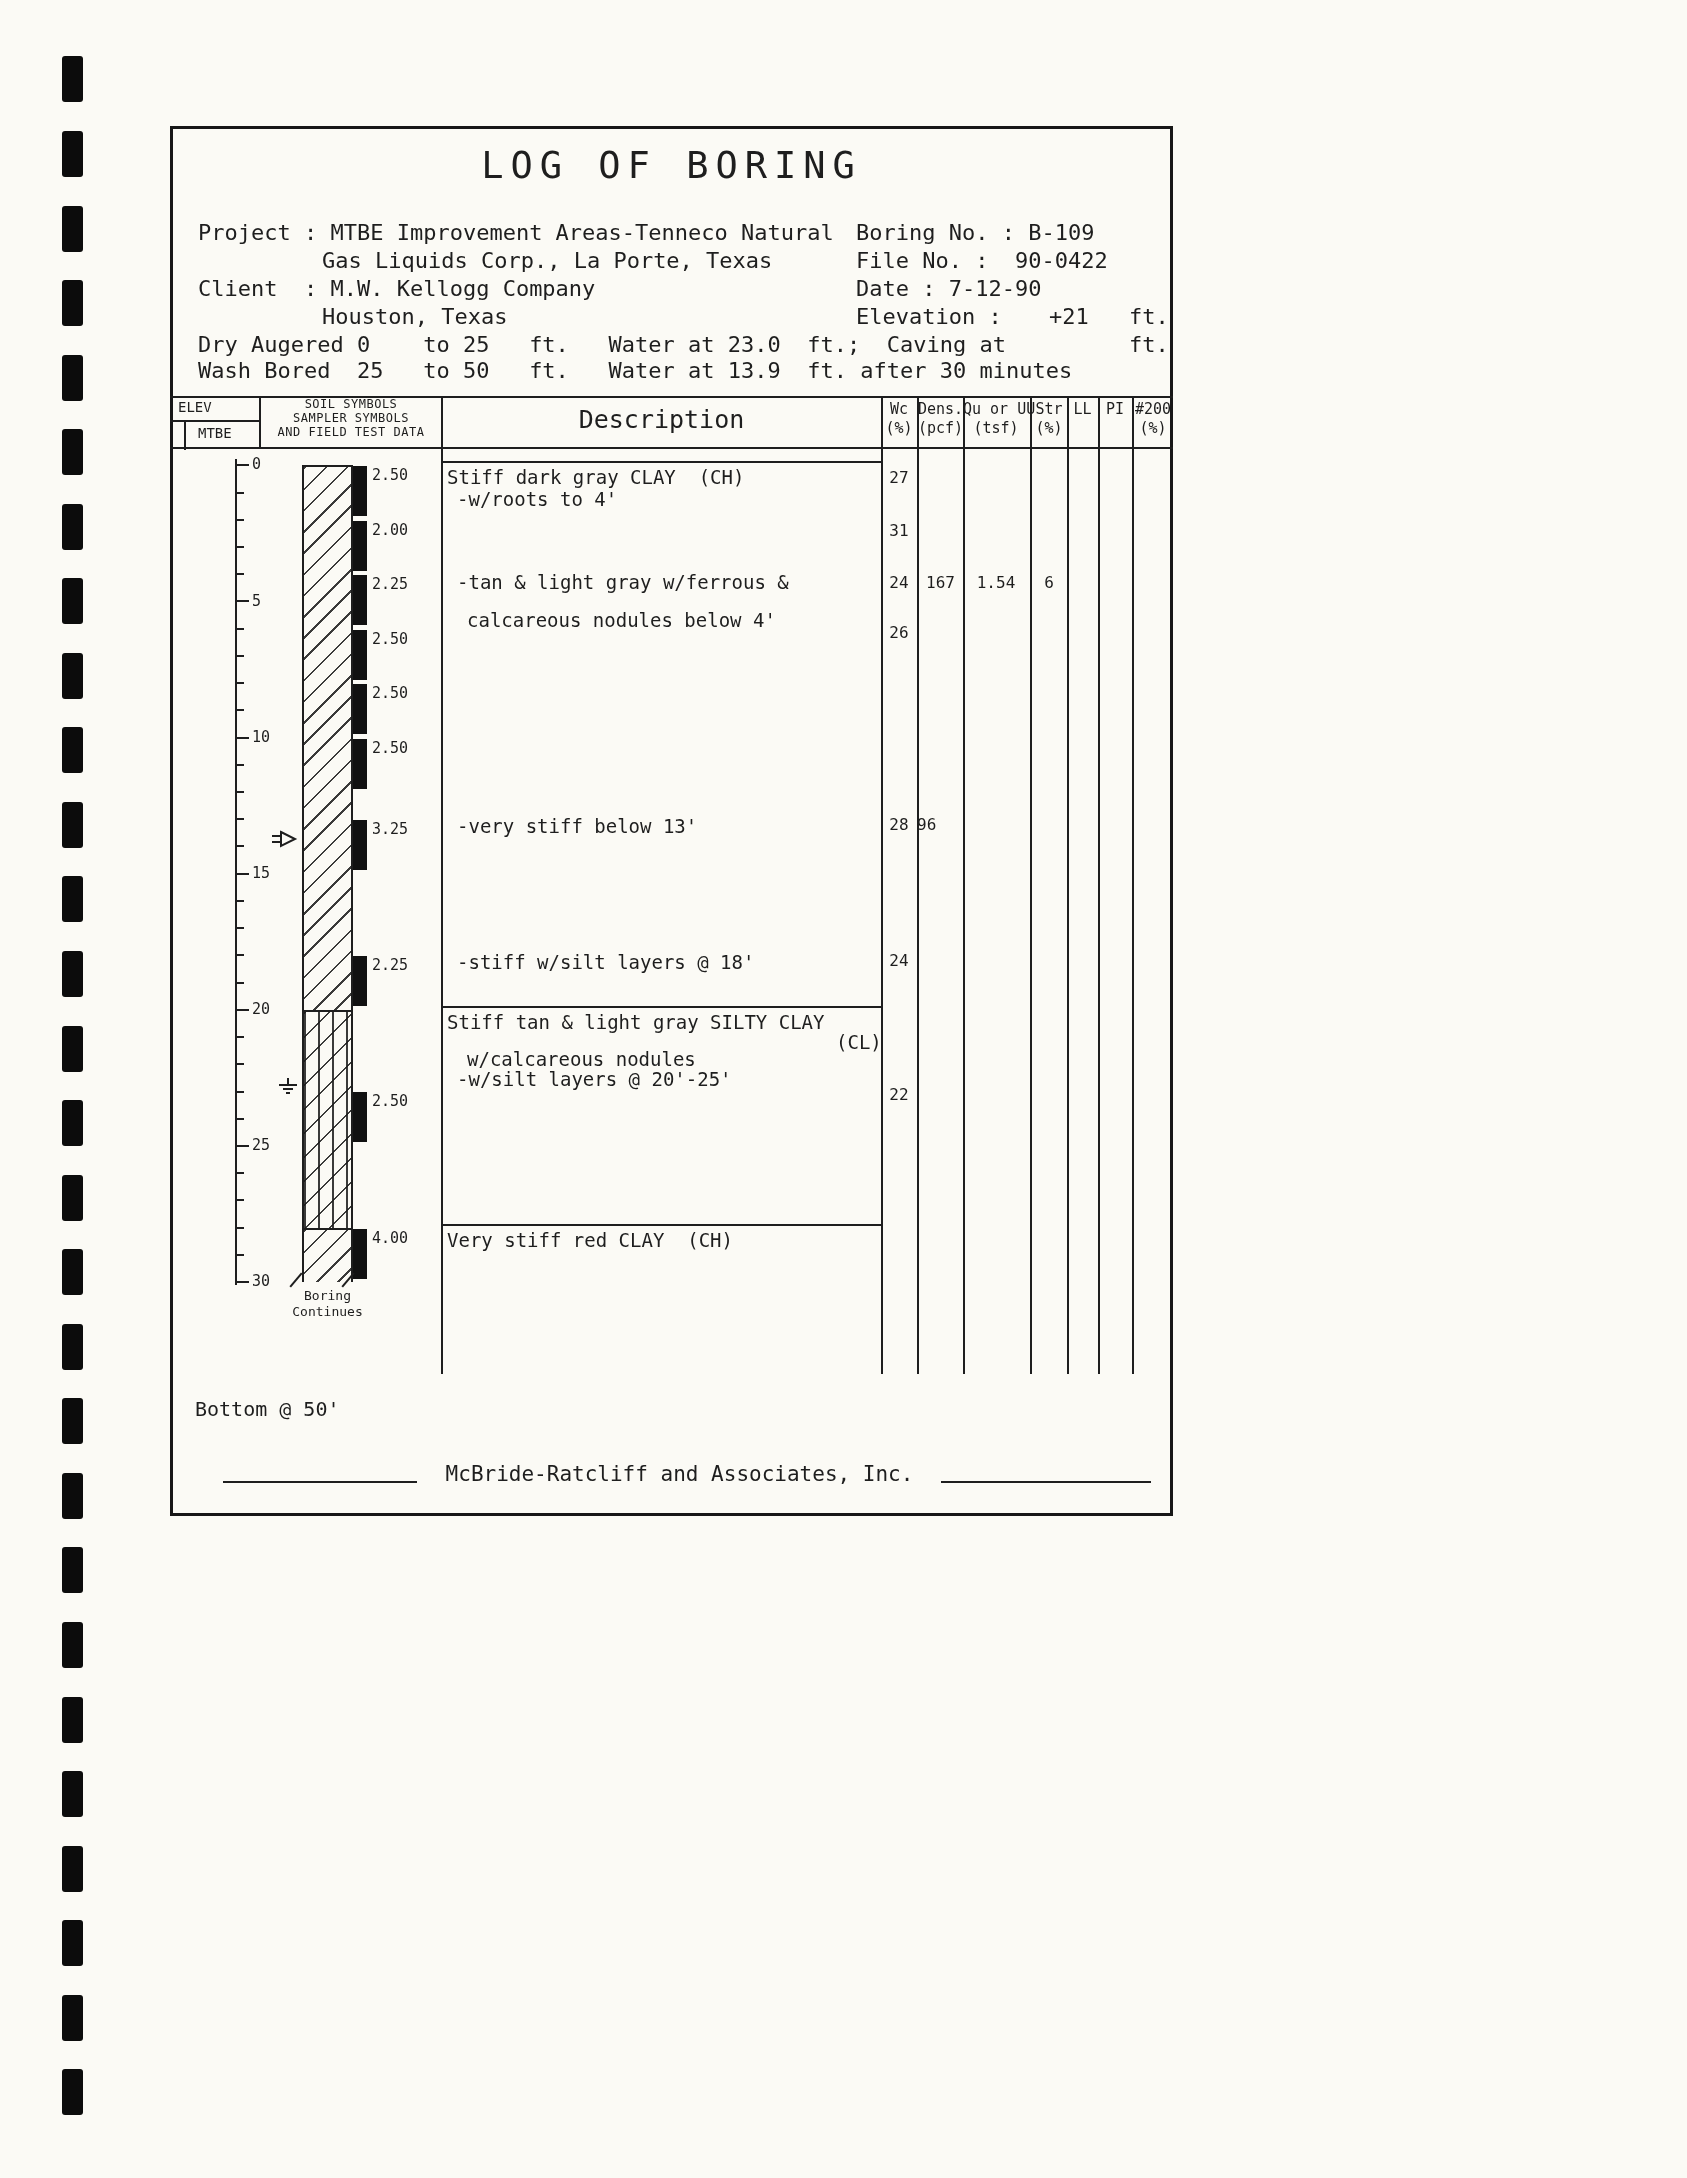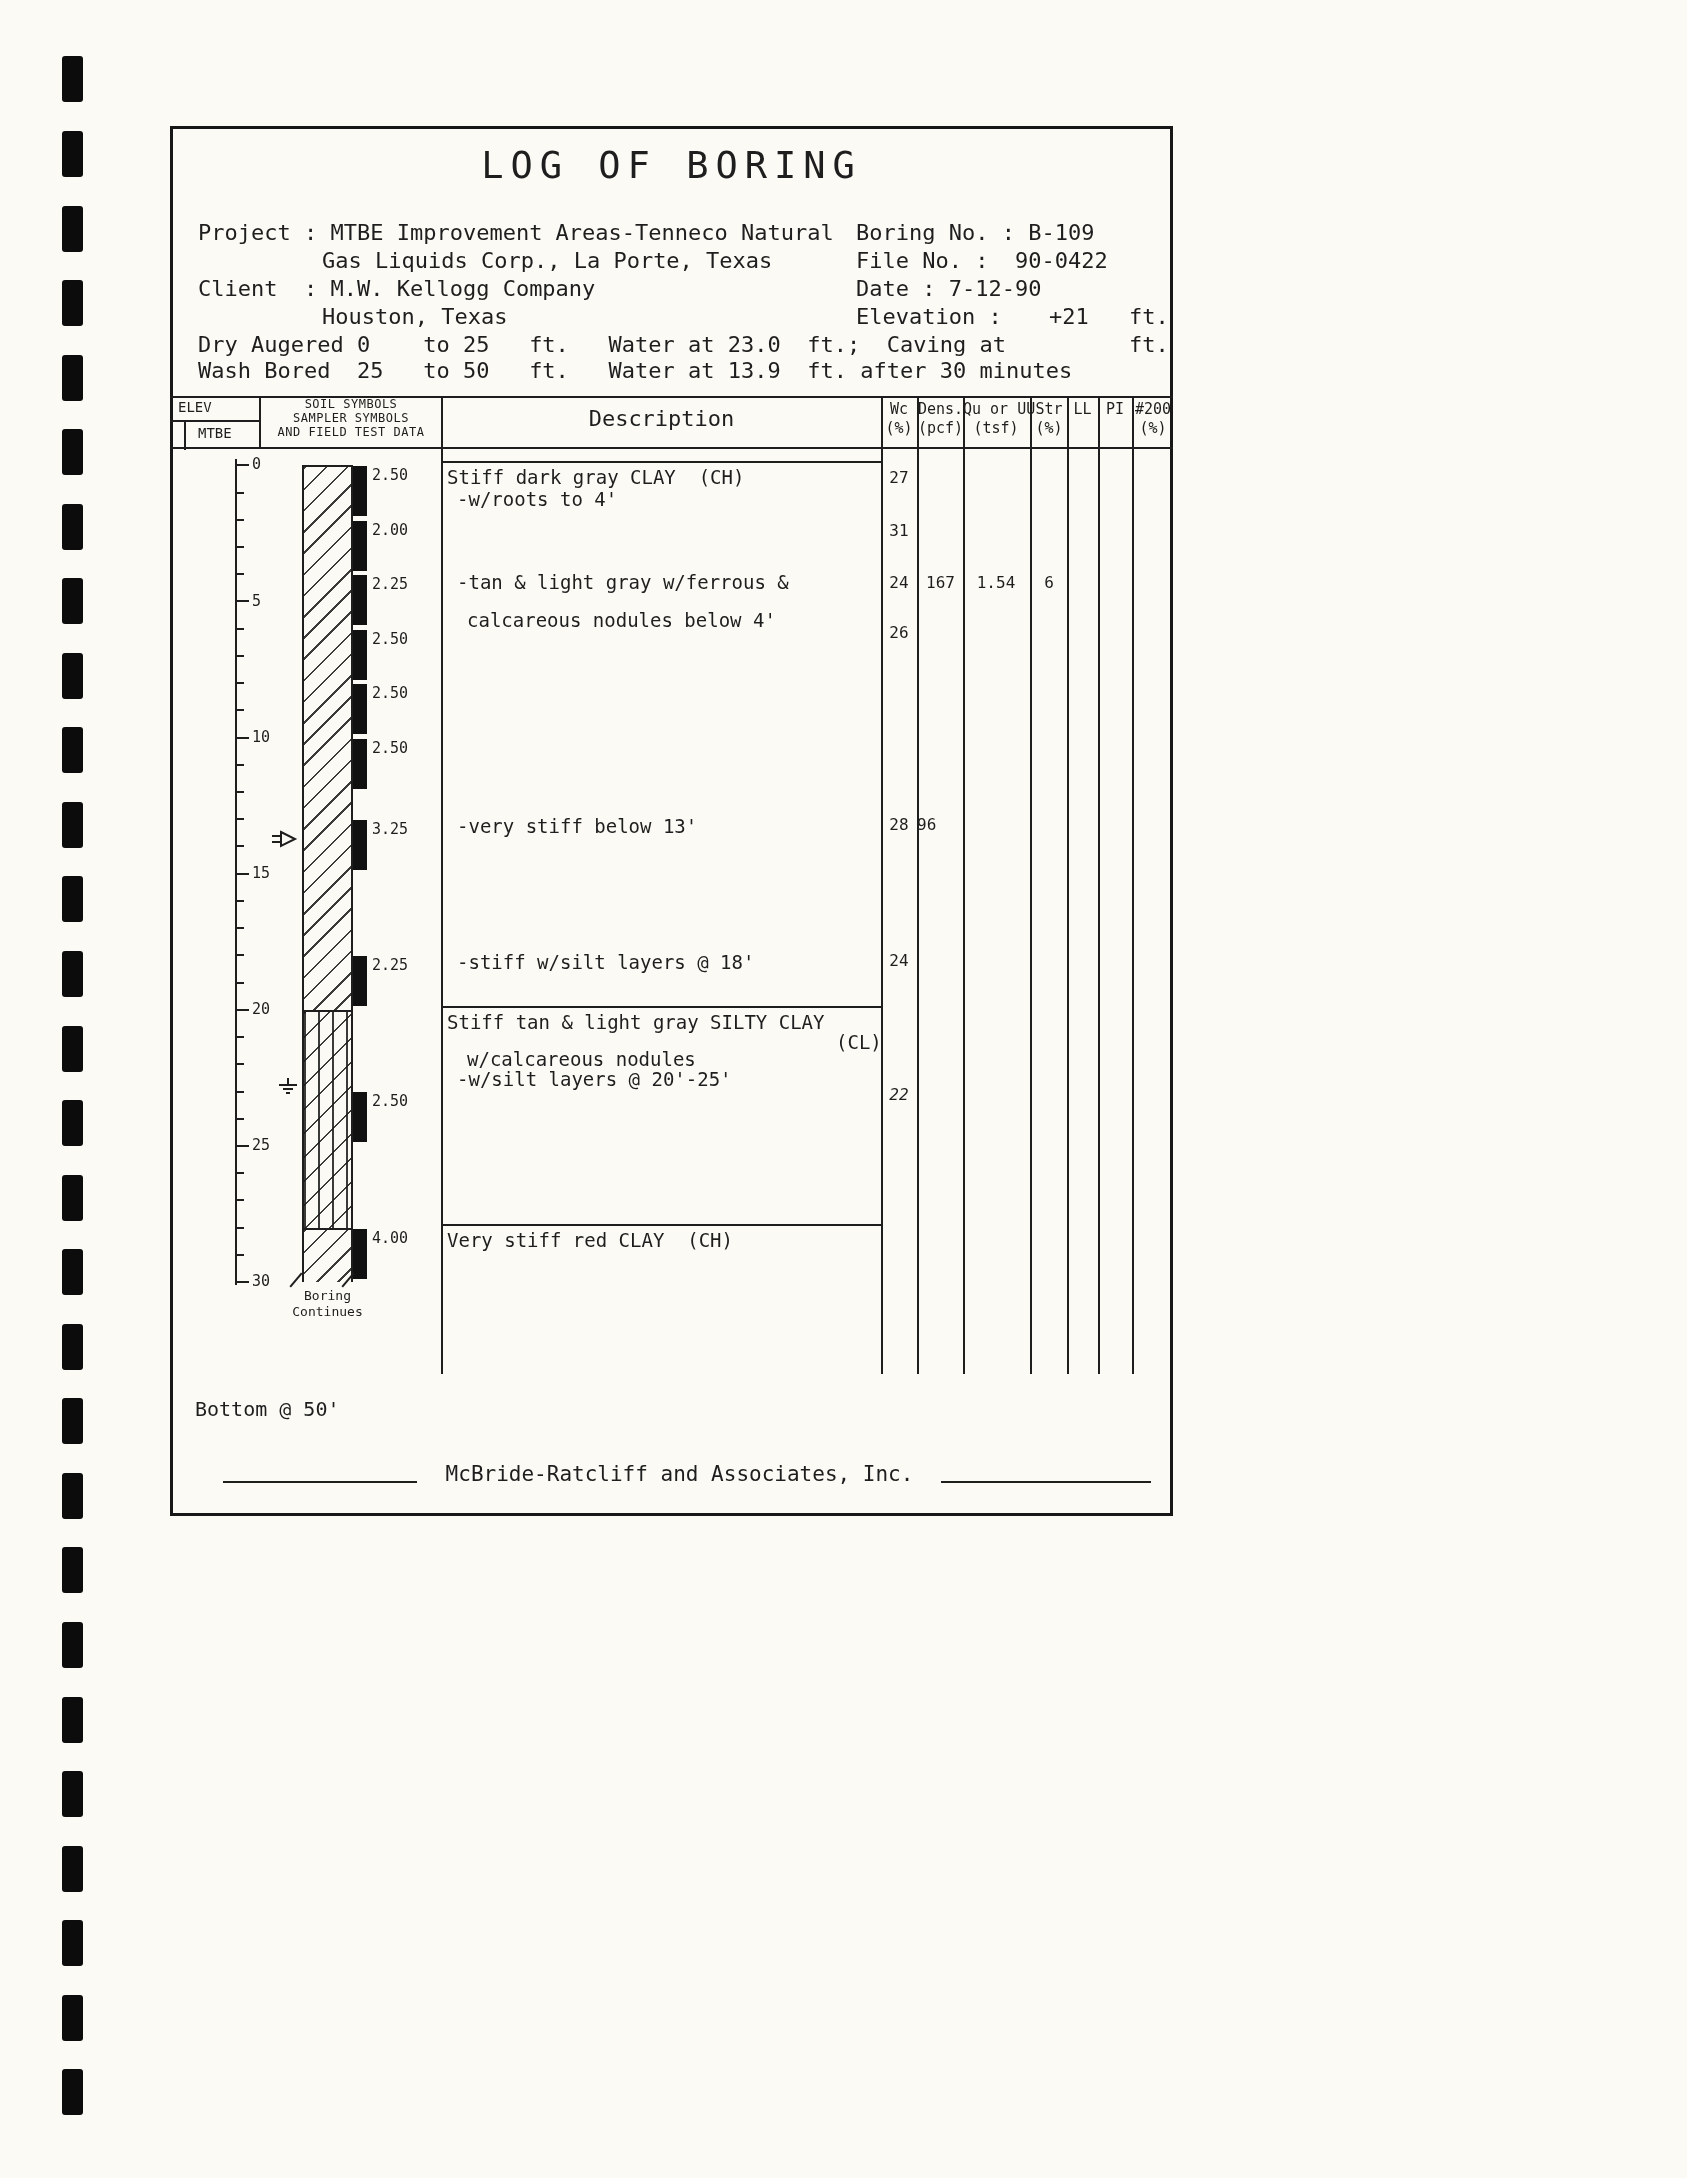--- a/index.html
+++ b/index.html
@@ -13,21 +13,21 @@
   .title{left:396px;top:145px;width:551px;text-align:center;font-size:37px;letter-spacing:7px}
   .h{font-size:22px}
   .desc{font-size:19px}
   .lab{font-size:16px}
   .tick-label{font-size:15px}
   .sample-label{font-size:15px}
   .small-label{font-size:13px;text-align:center}
   .colhead{font-size:15px;text-align:center}
   .colhead-sm{font-size:12px;text-align:center;letter-spacing:0.5px}
   .cellhead{font-size:14px}
-  .deschead{font-size:22px;text-align:center}
+  .deschead{font-size:25px;text-align:center}
   .stratum{position:absolute;border-left:2px solid #1e1e1e;border-right:2px solid #1e1e1e}
   .pat-ch{background-image:repeating-linear-gradient(135deg,rgba(25,25,25,.85) 0 1.8px,transparent 1.8px 15px)}
   .pat-cl{background-image:repeating-linear-gradient(135deg,rgba(25,25,25,.85) 0 1.8px,transparent 1.8px 17px),
                          repeating-linear-gradient(90deg,rgba(25,25,25,.85) 0 1.6px,transparent 1.6px 14px)}
   .bar{position:absolute;background:#111}
   .water{position:absolute}
   .slash{position:absolute;width:2px;height:18px;background:#1e1e1e;transform:rotate(40deg)}
   .footer-text{font-size:21px;text-align:center}
   .bottom-note{font-size:20px}
 </style>
@@ -202,21 +202,21 @@
     <div class="txt desc" style="left: 792px; top: 1032px; margin-left: 44px;">(CL)</div>
     <div class="txt desc" style="left: 467px; top: 1049px;">w/calcareous nodules</div>
     <div class="txt desc" style="left: 457px; top: 1069px;">-w/silt layers @ 20'-25'</div>
     <div class="txt desc" style="left: 447px; top: 1230px;">Very stiff red CLAY  (CH)</div>
     <div class="txt lab" style="left: 881px; top: 469px; width: 36px; text-align: center;">27</div>
     <div class="txt lab" style="left: 881px; top: 522px; width: 36px; text-align: center;">31</div>
     <div class="txt lab" style="left: 881px; top: 574px; width: 36px; text-align: center;">24</div>
     <div class="txt lab" style="left: 881px; top: 624px; width: 36px; text-align: center;">26</div>
     <div class="txt lab" style="left: 881px; top: 816px; width: 36px; text-align: center;">28</div>
     <div class="txt lab" style="left: 881px; top: 952px; width: 36px; text-align: center;">24</div>
-    <div class="txt lab" style="left: 881px; top: 1086px; width: 36px; text-align: center; font-style: italic;">22</div>
+    <div class="txt lab" style="left: 881px; top: 1086px; width: 36px; text-align: center;">22</div>
     <div class="txt lab" style="left: 917px; top: 574px; width: 47px; text-align: center;">167</div>
     <div class="txt lab" style="left: 917px; top: 816px; width: 47px; text-align: left;">96</div>
     <div class="txt lab" style="left: 963px; top: 574px; width: 66px; text-align: center;">1.54</div>
     <div class="txt lab" style="left: 1030px; top: 574px; width: 38px; text-align: center;">6</div>
     <div class="txt small-label" style="left: 287px; top: 1289px; width: 81px;">Boring</div>
     <div class="txt small-label" style="left: 287px; top: 1305px; width: 81px;">Continues</div>
     <div class="slash" style="left: 295px; top: 1271px;"></div>
     <div class="slash" style="left: 347px; top: 1271px;"></div>
   </div>
 

